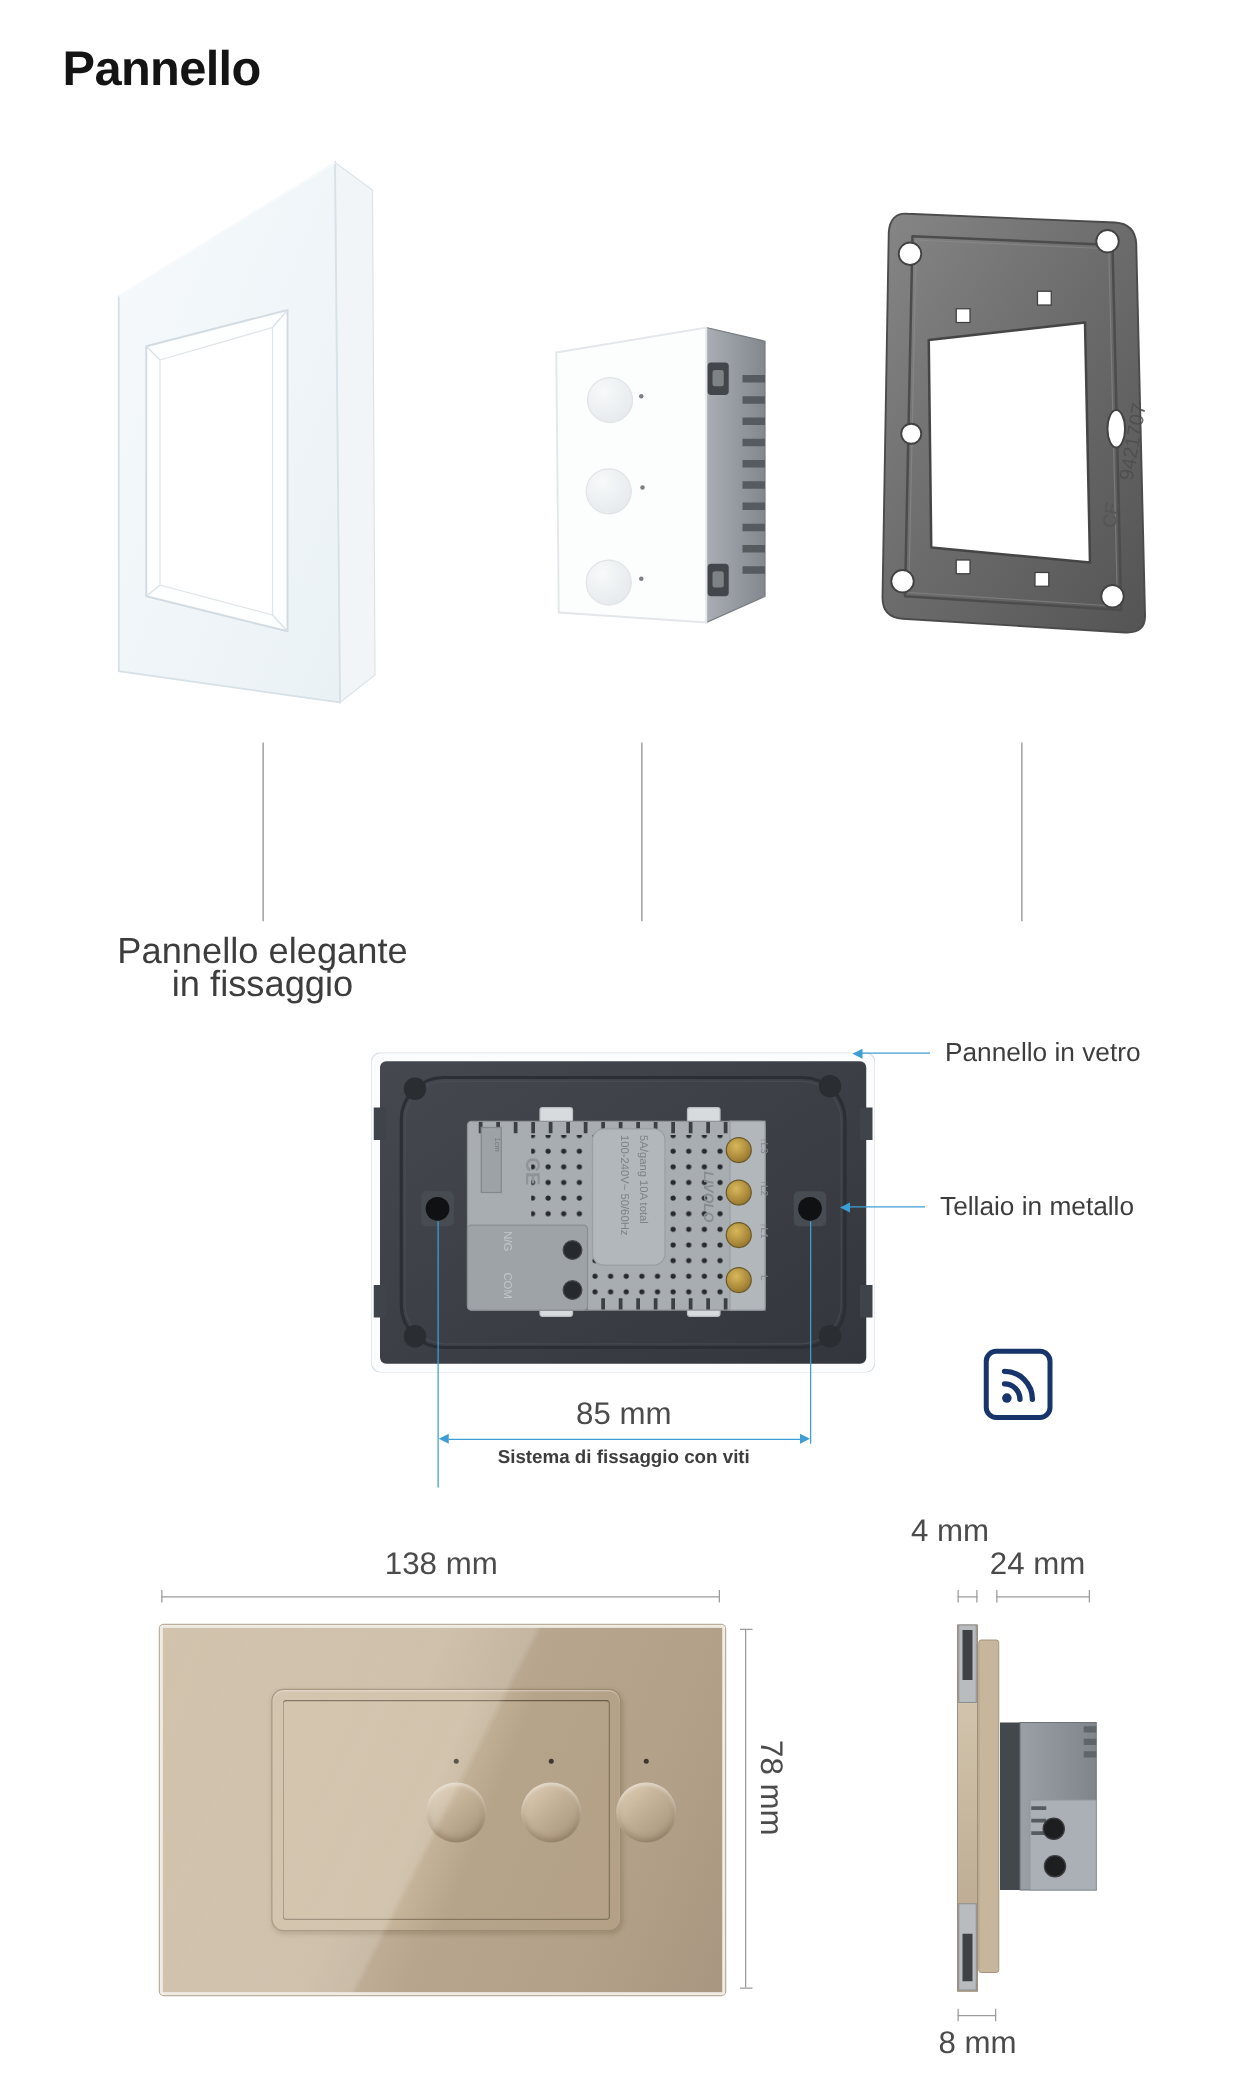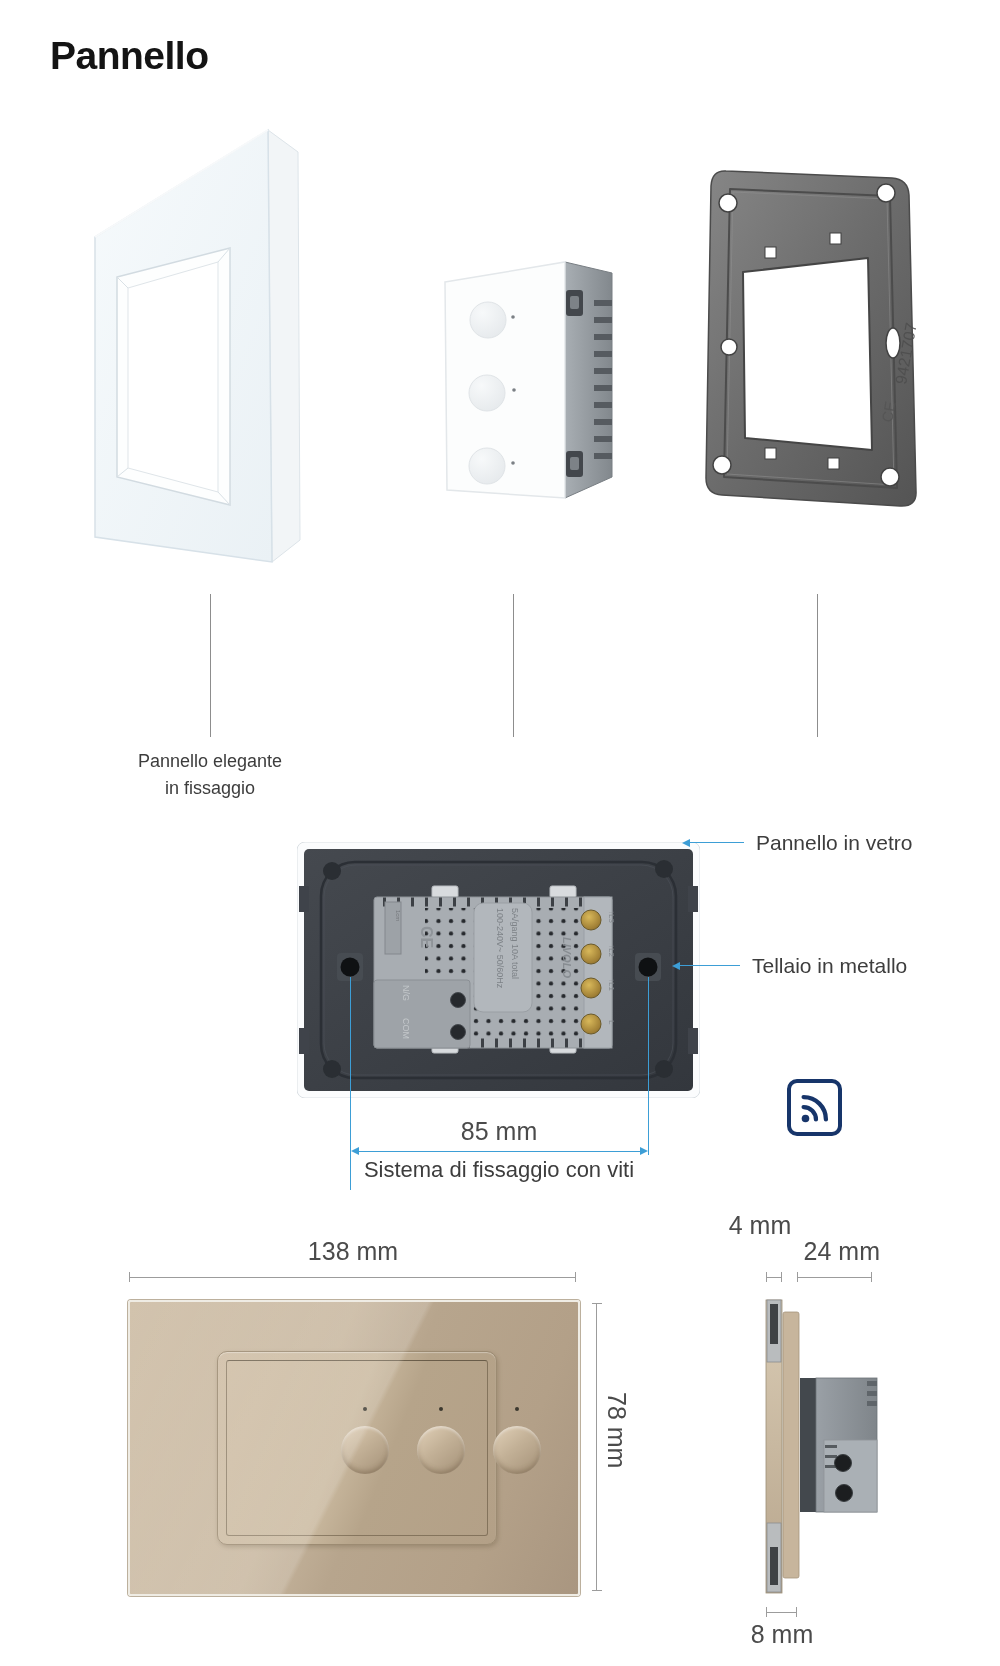--- a/index.html
+++ b/index.html
@@ -1,21 +1,21 @@
 <!DOCTYPE html>
 <html><head>
 <meta charset="utf-8">
 <style>
   html,body{margin:0;padding:0;background:#fff;}
   #page{position:relative;width:1000px;height:1666px;background:#ffffff;overflow:hidden;
         font-family:"Liberation Sans",sans-serif;}
   .abs{position:absolute;}
   #title{left:50px;top:34px;font-size:39px;font-weight:700;color:#141414;letter-spacing:-0.5px;}
   .conn{width:1px;background:#8d8d8d;}
-  .lbl{width:240px;font-size:18px;color:#3d3d3d;line-height:27px;text-align:center;font-weight:400;}
+  .lbl{width:240px;font-size:29px;color:#3d3d3d;line-height:27px;text-align:center;font-weight:400;}
   .callout{font-size:21px;color:#3d3d3d;white-space:nowrap;}
   .bline{background:#3d9ed6;}
   .arrL{width:0;height:0;border-top:4px solid transparent;border-bottom:4px solid transparent;border-right:8px solid #3d9ed6;}
   .arrR{width:0;height:0;border-top:4px solid transparent;border-bottom:4px solid transparent;border-left:8px solid #3d9ed6;}
   .dimtext{font-size:25px;color:#4b4b4b;}
   .center{text-align:center;}
   .dline{background:#9c9c9c;height:1px;}
   .vline{background:#9c9c9c;width:1px;}
   .dtick{background:#9c9c9c;width:1px;height:10px;}
   .htick{background:#9c9c9c;height:1px;width:10px;}
@@ -201,21 +201,21 @@
   <div class="abs arrL" style="left:672px;top:962px;"></div>
   <div class="abs bline" style="left:679px;top:965px;width:61px;height:1px;"></div>
   <div class="abs callout" style="left:752px;top:954px;">Tellaio in metallo</div>
 
   <div class="abs bline" style="left:350px;top:977px;width:1px;height:213px;"></div>
   <div class="abs bline" style="left:648px;top:977px;width:1px;height:178px;"></div>
   <div class="abs dimtext center" style="left:399px;top:1117px;width:200px;">85 mm</div>
   <div class="abs bline" style="left:359px;top:1151px;width:281px;height:1px;"></div>
   <div class="abs arrL" style="left:351px;top:1147px;"></div>
   <div class="abs arrR" style="left:640px;top:1147px;"></div>
-  <div class="abs callout center" style="left:299px;top:1157px;width:400px;font-size:22px;">Sistema di fissaggio con viti</div>
+  <div class="abs callout center" style="left:299px;top:1157px;width:400px;font-size:15px;font-weight:bold;">Sistema di fissaggio con viti</div>
 
   <div class="abs" id="rf-box">
     <svg width="38" height="38" viewBox="0 0 40 40">
       <circle cx="10" cy="31" r="4" fill="#17356a"></circle>
       <path d="M8 19 a13 13 0 0 1 13 13" stroke="#17356a" stroke-width="4.5" fill="none" stroke-linecap="round"></path>
       <path d="M8 8.5 a23.5 23.5 0 0 1 23.5 23.5" stroke="#17356a" stroke-width="4.5" fill="none" stroke-linecap="round"></path>
     </svg>
   </div>
 
   <div class="abs dimtext center" style="left:253px;top:1237px;width:200px;">138 mm</div>
@@ -235,21 +235,21 @@
     </div>
     <div class="abs" id="gold-gloss"></div>
   </div>
 
   <div class="abs vline" style="left:596px;top:1303px;height:287px;"></div>
   <div class="abs htick" style="left:592px;top:1303px;"></div>
   <div class="abs htick" style="left:592px;top:1590px;"></div>
   <div class="abs dimtext vertical" style="left:602px;top:1392px;">78 mm</div>
 
   <div class="abs dimtext center" style="left:710px;top:1211px;width:100px;">4 mm</div>
-  <div class="abs dimtext center" style="left:780px;top:1237px;width:100px;text-align:right;">24 mm</div>
+  <div class="abs dimtext center" style="left:780px;top:1237px;width:100px;">24 mm</div>
   <div class="abs dline" style="left:766px;top:1277px;width:16px;"></div>
   <div class="abs dtick" style="left:766px;top:1272px;"></div>
   <div class="abs dtick" style="left:781px;top:1272px;"></div>
   <div class="abs dline" style="left:797px;top:1277px;width:75px;"></div>
   <div class="abs dtick" style="left:797px;top:1272px;"></div>
   <div class="abs dtick" style="left:871px;top:1272px;"></div>
 
   <svg class="abs" style="left:755px;top:1295px;" width="135" height="310" viewBox="0 0 135 310">
     <defs>
       <linearGradient id="glassv" x1="0" y1="0" x2="0" y2="1">

